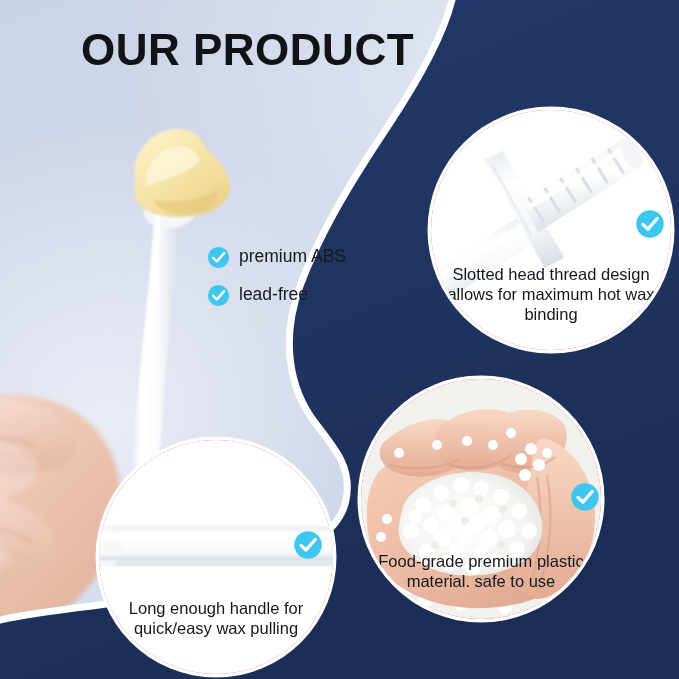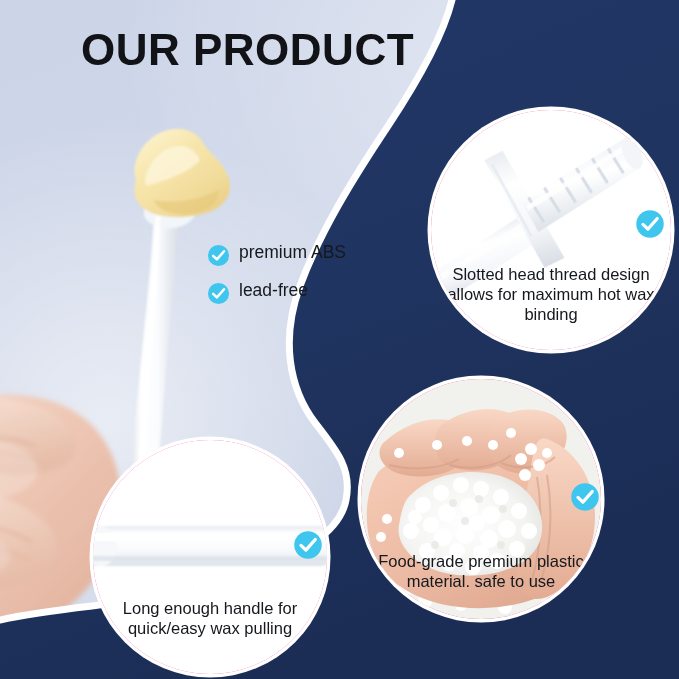--- a/index.html
+++ b/index.html
@@ -78,21 +78,21 @@
 
   
   .bullets {
     position: absolute;
     left: 207px;
     top: 244px;
     width: 200px;
   }
   .bullet-row {
     display: flex;
-    align-items: flex-start;
+    align-items: center;
     margin-bottom: 12px;
     height: 26px;
   }
   .bullet-row:last-child { margin-bottom: 8px; }
   .badge-check {
     flex: 0 0 auto;
     width: 23px;
     height: 23px;
     margin-right: 9px;
   }
@@ -102,21 +102,21 @@
     color: #15181d;
     line-height: 1;
     white-space: nowrap;
   }
 
   
   .callout {
     position: absolute;
     border-radius: 50%;
     overflow: hidden;
-    background: #ec4899;
+    background: #ef4444;
     box-shadow: 0 0 0 3.5px #ffffff;
   }
   .callout .media {
     position: absolute;
     inset: 0;
   }
   .callout .media svg { display:block; width:100%; height:100%; }
 
   .callout .caption {
     position: absolute;
@@ -132,21 +132,21 @@
   #callout-thread {
     left: 431px;
     top: 110px;
     width: 240px;
     height: 240px;
   }
   #callout-thread .caption { bottom: 26px; }
 
   
   #callout-handle {
-    left: 93px;
+    left: 99px;
     top: 440px;
     width: 234px;
     height: 234px;
   }
   #callout-handle .caption { bottom: 36px; }
 
   
   #callout-pellets {
     left: 361px;
     top: 379px;

